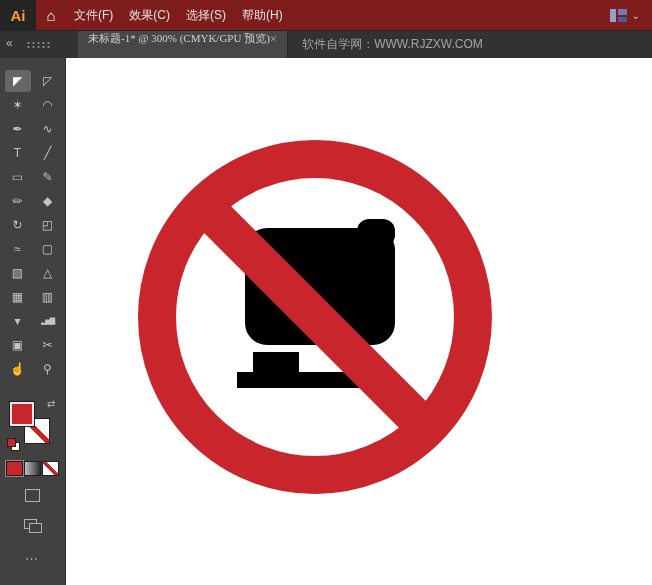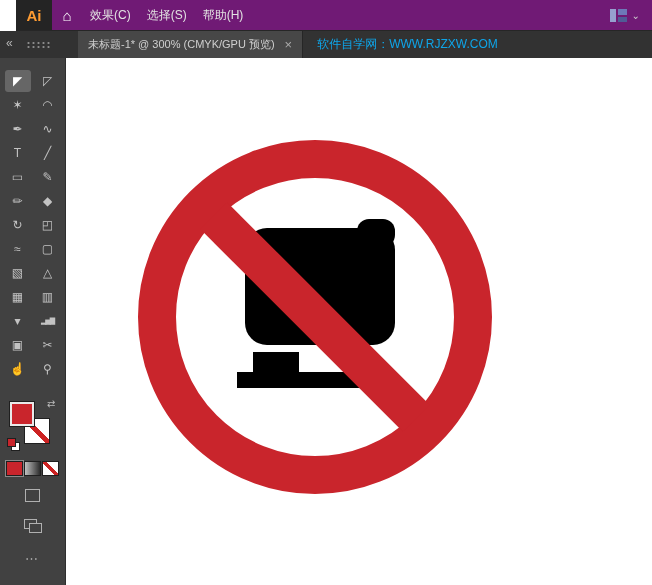--- a/index.html
+++ b/index.html
@@ -3,22 +3,22 @@
 <meta charset="utf-8">
 <style>
   html,body { margin:0; padding:0; }
   body {
     width:652px; height:585px; overflow:hidden; position:relative;
     background:#ffffff; font-family:"Liberation Sans", sans-serif;
     -webkit-user-select:none; user-select:none;
   }
   
   .menubar {
-    position:absolute; top:0; left:16px; right:0; height:30px;
-    background:#701a75; border-bottom:1px solid #262626;
+    position:absolute; top:0; left:0; right:0; height:30px;
+    background:#7f1d1d; border-bottom:1px solid #262626;
     display:flex; align-items:center; color:#e2e2e2; font-size:12px;
   }
   .ai-logo {
     width:36px; height:30px; background:#242424; color:#ff9c32;
     font-weight:bold; font-size:15px; display:flex; align-items:center; justify-content:center;
   }
   .home-btn { width:30px; height:30px; display:flex; align-items:center; justify-content:center; color:#fff; font-size:15px; }
   .menu-item { padding:0 8px; height:30px; line-height:30px; white-space:nowrap; cursor:default; }
   .mb-right { margin-left:auto; margin-right:12px; display:flex; align-items:center; gap:5px; }
   .ws-icon { position:relative; width:17px; height:13px; display:inline-block; }
@@ -35,24 +35,24 @@
   }
   .panel-head { width:70px; position:relative; flex:0 0 auto; }
   .collapse { position:absolute; left:6px; top:5px; color:#b5b5b5; font-size:12px; cursor:pointer; }
   .drag-dots {
     position:absolute; left:26px; top:10px; width:26px; height:7px;
     background-image:radial-gradient(#8a8a8a 1px, transparent 1.3px);
     background-size:5px 4px;
   }
   .doc-tab {
     margin-left:8px; padding:0 10px; background:#474747; border-right:1px solid #262626;
-    display:flex; align-items:center; gap:10px; font-size:11px; white-space:nowrap; cursor:default;
+    display:flex; font-size:11px; white-space:nowrap; cursor:default;font-family:Liberation Serif, serif;
   }
   .tab-close { color:#aaaaaa; font-size:13px; cursor:pointer; }
-  .site-text { margin-left:14px; align-self:center; color:#0ea5e9; font-size:12px; white-space:nowrap; }
+  .site-text { margin-left:14px; align-self:center; color:#a3a3a3; font-size:12px; white-space:nowrap; }
 
   
   .toolpanel {
     position:absolute; top:58px; left:0; bottom:0; width:66px;
     background:#414141; border-right:1px solid #2e2e2e; padding-top:12px; box-sizing:border-box;
   }
   .tools { display:grid; grid-template-columns:repeat(2,26px); gap:2px 4px; justify-content:center; }
   .tool {
     width:26px; height:22px; display:flex; align-items:center; justify-content:center;
     background:none; border:none; padding:0; margin:0; color:#c3c3c3; font-size:12px;
@@ -100,20 +100,21 @@
   .artwork { position:absolute; left:69px; top:79px; }
 </style>
 </head>
 <body>
 
 <div class="menubar">
   <div class="ai-logo">Ai</div>
   <div class="home-btn">
     <span>⌂</span>
   </div>
+  <div class="menu-item">文件(F)</div>
   <div class="menu-item">效果(C)</div>
   <div class="menu-item">选择(S)</div>
   <div class="menu-item">帮助(H)</div>
   <div class="mb-right">
     <span class="ws-icon">
         <i class="w1"></i>
         <i class="w2"></i>
         <i class="w3"></i>
       </span>
     <span class="chev">⌄</span>

